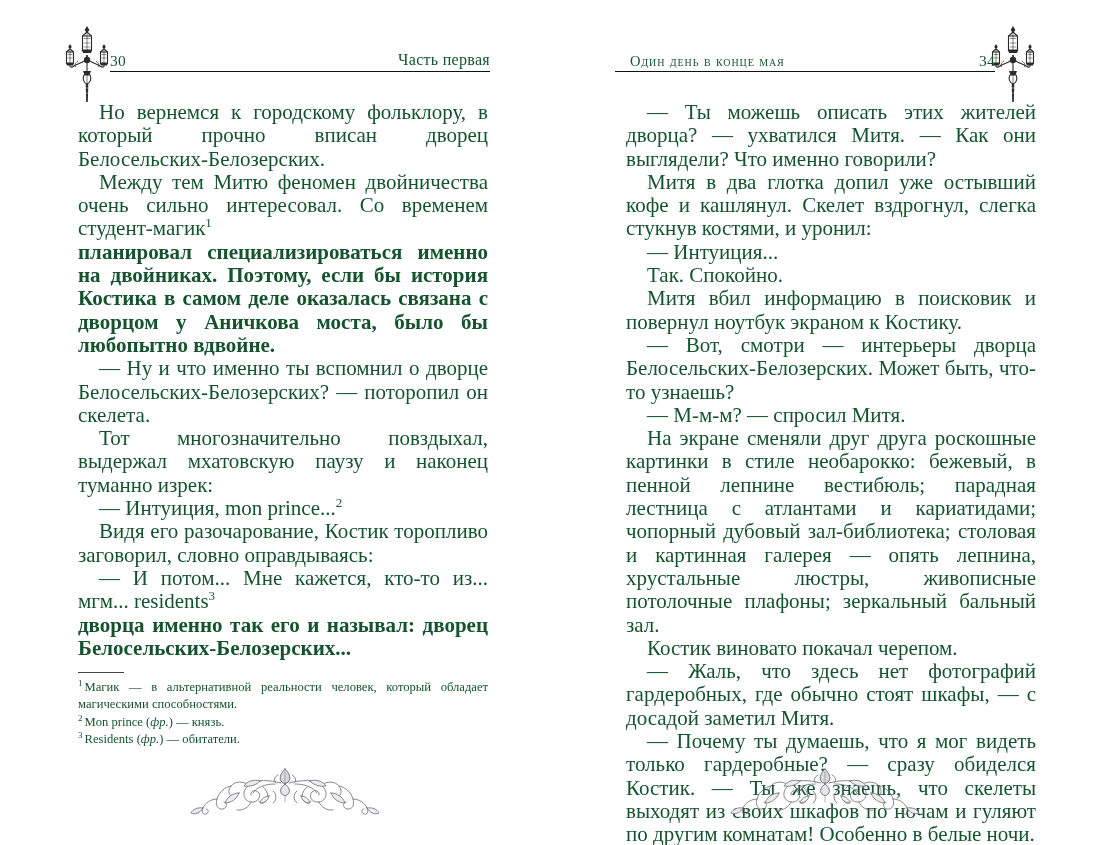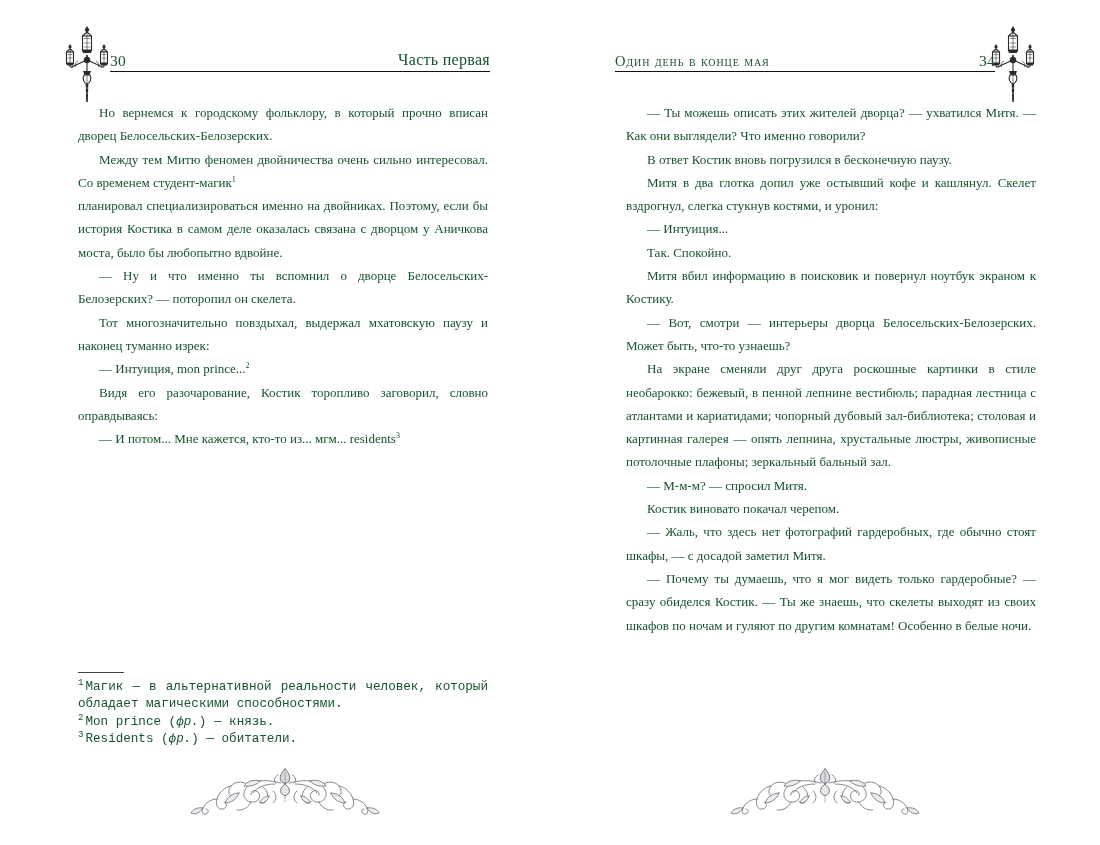--- a/index.html
+++ b/index.html
@@ -52,21 +52,21 @@
     position: absolute;
     bottom: 12px;
     font-size: 16px;
     line-height: 1;
     white-space: nowrap;
   }
   .page-left  .runhead .folio { left: 0; }
   .page-left  .runhead .title { right: 0; letter-spacing: 0.3px; }
   .page-right .runhead .folio { right: 0; }
   .page-right .runhead .title {
-    left: 0;
+    left: 15px;
     font-variant: small-caps;
     letter-spacing: 0.9px;
     font-size: 14.5px;
   }
 
   
   .lamp {
     position: absolute;
     top: 18px;
     width: 62px;
@@ -75,34 +75,34 @@
   .page-left  .lamp { left: 56px; }
   .page-right .lamp { left: 982px; transform: scaleX(-1); }
   .page-right .lamp { left: 0; }
   .lamp svg { display: block; width: 100%; height: 100%; }
 
   
   .textblock {
     position: absolute;
     top: 101px;
     width: 410px;
-    font-size: 13px;
+    font-size: 21px;
     line-height: 23.3px;
     text-align: justify;
     text-justify: inter-word;
     hyphens: manual;
   }
   .page-left  .textblock { left: 78px; }
   .page-right .textblock { left: 618px; }
 
   .textblock p {
     margin: 0;
     text-indent: 21px;
   }
-  .textblock p.noindent { text-indent: 0; }
+  .textblock p.noindent { text-indent: 0; font-weight: bold; }
   .textblock p:last-child { text-align: justify; }
 
   sup {
     font-size: 0.62em;
     vertical-align: super;
     line-height: 0;
   }
 
   .lat { font-family: "Liberation Serif", "DejaVu Serif", serif; }
 
@@ -117,21 +117,20 @@
     text-align: justify;
   }
   .footnotes .fn-rule {
     width: 46px;
     border-bottom: 1px solid #444;
     margin-bottom: 6px;
   }
   .footnotes p {
     margin: 0;
     text-indent: 0;
-    font-family: Liberation Mono, monospace;
   }
   .footnotes sup {
     font-size: 0.72em;
     margin-right: 2px;
   }
   .footnotes i { font-style: italic; }
 
   
   .vignette {
     position: absolute;
@@ -202,20 +201,21 @@
 
     <div class="textblock">
       <p><span>Но вернемся к городскому фольклору, в который прочно вписан дворец Белосельских-Белозерских.</span></p>
       <p><span>Между тем Митю феномен двойничества очень сильно интересовал. Со временем студент-магик</span><sup>1</sup></p>
       <p class="noindent"><span>планировал специализироваться именно на двойниках. Поэтому, если бы история Костика в самом деле оказалась связана с дворцом у Аничкова моста, было бы любопытно вдвойне.</span></p>
       <p><span>— Ну и что именно ты вспомнил о дворце Белосельских-Белозерских? — поторопил он скелета.</span></p>
       <p><span>Тот многозначительно повздыхал, выдержал мхатовскую паузу и наконец туманно изрек:</span></p>
       <p><span class="lat">— Интуиция, mon prince...</span><sup>2</sup></p>
       <p><span>Видя его разочарование, Костик торопливо заговорил, словно оправдываясь:</span></p>
       <p><span>— И потом... Мне кажется, кто-то из... мгм... residents</span><sup>3</sup></p>
+      <p class="noindent"><span>дворца именно так его и называл: дворец Белосельских-Белозерских...</span></p>
     </div>
 
     <div class="footnotes">
       <div class="fn-rule"></div>
       <p>
         <sup>1</sup><span>Магик — в альтернативной реальности человек, который обладает магическими способностями.</span>
       </p>
       <p>
         <sup>2</sup><span>Mon prince (</span><i>фр.</i><span>) — князь.</span>
       </p>
@@ -309,28 +309,27 @@
     </div>
 
     <div class="runhead" style="left:65px;">
       <span class="title">Один день в конце мая</span>
       <span class="folio">34</span>
       <span class="rule"></span>
     </div>
 
     <div class="textblock" style="left:76px;">
       <p><span>— Ты можешь описать этих жителей дворца? — ухватился Митя. — Как они выглядели? Что именно говорили?</span></p>
-      <p><span>В ответ Костик вновь погрузился в бесконечную паузу.</span></p>
       <p><span>Митя в два глотка допил уже остывший кофе и кашлянул. Скелет вздрогнул, слегка стукнув костями, и уронил:</span></p>
       <p><span>— Интуиция...</span></p>
       <p><span>Так. Спокойно.</span></p>
       <p><span>Митя вбил информацию в поисковик и повернул ноутбук экраном к Костику.</span></p>
       <p><span>— Вот, смотри — интерьеры дворца Белосельских-Белозерских. Может быть, что-то узнаешь?</span></p>
+      <p><span>— М-м-м? — спросил Митя.</span></p>
       <p><span>На экране сменяли друг друга роскошные картинки в стиле необарокко: бежевый, в пенной лепнине вестибюль; парадная лестница с атлантами и кариатидами; чопорный дубовый зал-библиотека; столовая и картинная галерея — опять лепнина, хрустальные люстры, живописные потолочные плафоны; зеркальный бальный зал.</span></p>
-      <p><span>— М-м-м? — спросил Митя.</span></p>
       <p><span>Костик виновато покачал черепом.</span></p>
       <p><span>— Жаль, что здесь нет фотографий гардеробных, где обычно стоят шкафы, — с досадой заметил Митя.</span></p>
       <p><span>— Почему ты думаешь, что я мог видеть только гардеробные? — сразу обиделся Костик. — Ты же знаешь, что скелеты выходят из своих шкафов по ночам и гуляют по другим комнатам! Особенно в белые ночи.</span></p>
     </div>
 
     <div class="vignette" style="left:155px;">
       <svg viewBox="0 0 240 62" xmlns="http://www.w3.org/2000/svg">
         <g fill="none" stroke="#6a6a72" stroke-width="0.8" stroke-linecap="round">
           <path d="M120 6 C 116 10, 114 14, 116 18 C 118 21, 122 21, 124 18 C 126 14, 124 10, 120 6 z" fill="#d8d8de" stroke="#55555e"></path>
           <path d="M120 9 l0 12" stroke-width="0.5"></path>

